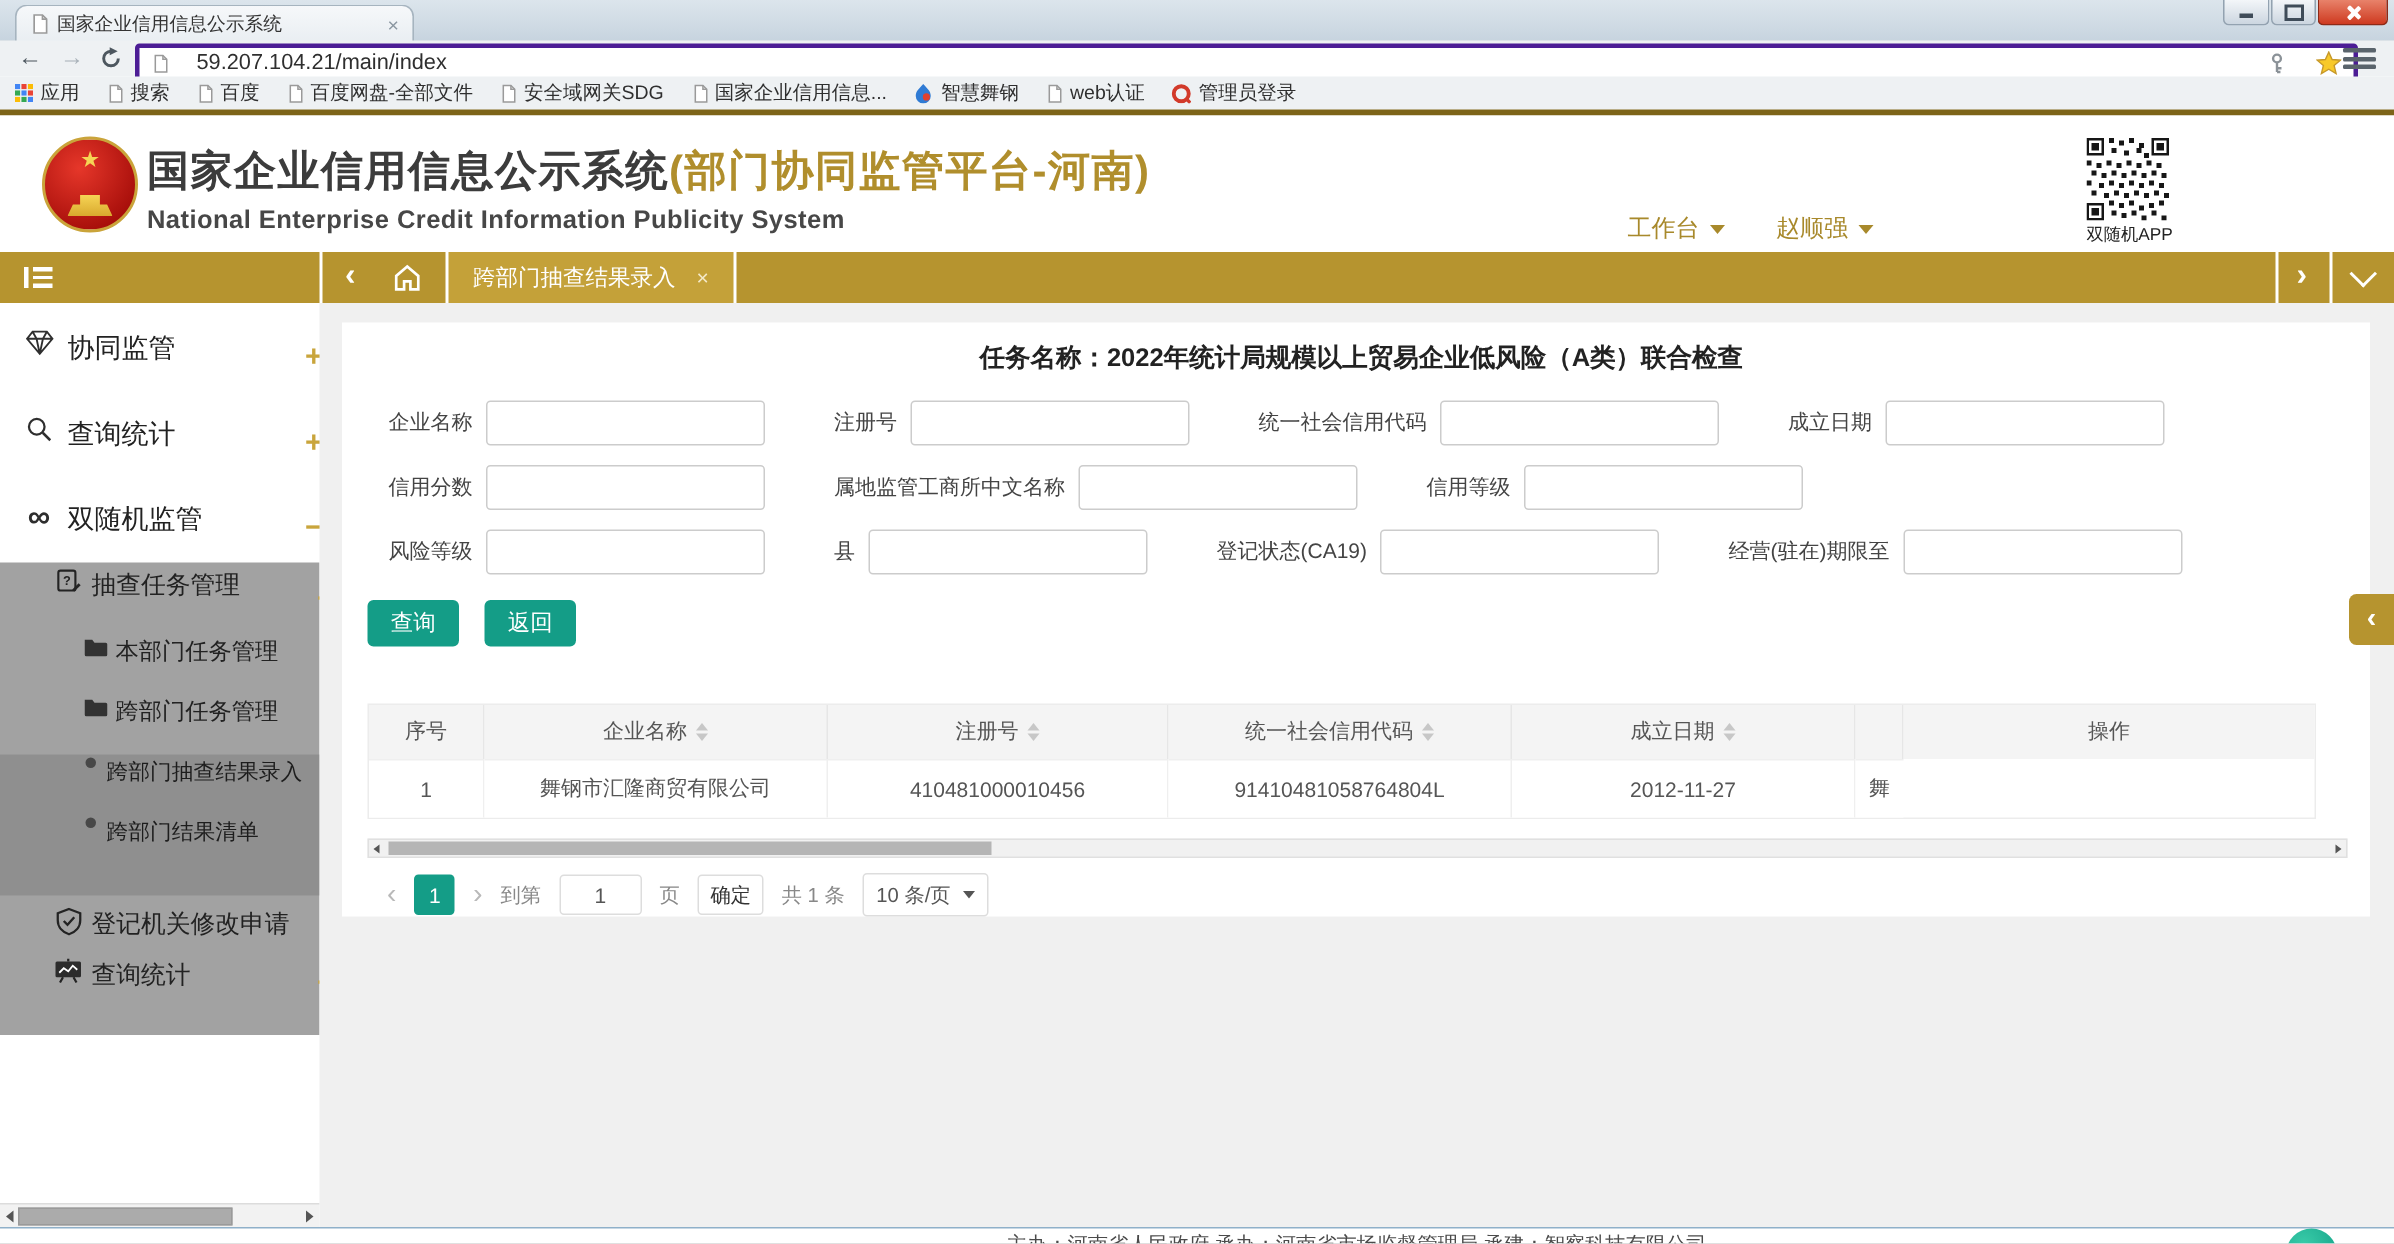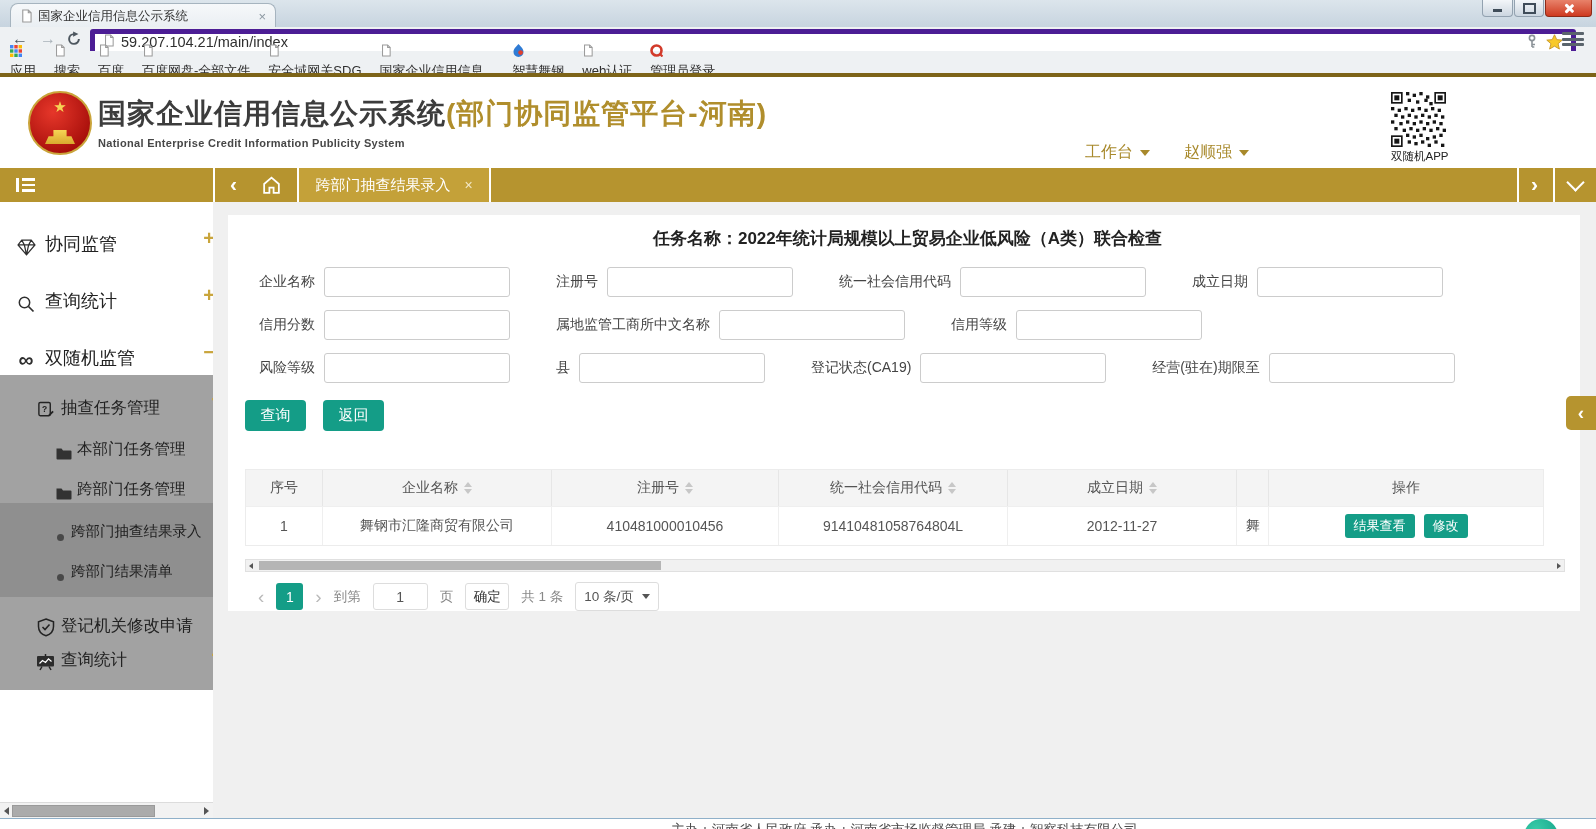--- a/index.html
+++ b/index.html
@@ -24,43 +24,43 @@
   .glyph-x{position:relative;width:10px;height:10px;}
   .glyph-x::before,.glyph-x::after{content:"";position:absolute;left:4px;top:0;width:2.5px;height:11px;background:#fff;border-radius:1px;}
   .glyph-x::before{transform:rotate(45deg);}.glyph-x::after{transform:rotate(-45deg);}
 
   .toolbar{position:absolute;left:0;top:27px;width:1596px;height:24px;background:#eef1f3;}
   .navglyph{position:absolute;top:0;font-size:16px;font-weight:bold;line-height:24px;}
   .gl-back{left:12px;color:#4d575f;}
   .gl-fwd{left:40px;color:#a9b2b9;}
   .gl-reload{left:66px;top:4px;}
   .urlbox{position:absolute;left:90px;top:2px;width:1460px;height:20px;background:#fff;
-    border:5px solid #4c1d95;border-radius:3px;display:flex;padding:0 8px;gap:7px;}
+    border:3px solid #4c1d95;border-radius:3px;display:flex;align-items:center;padding:0 8px;gap:19px;}
   .urltext{font-size:14.5px;color:#2f2f2f;flex:1;}
   .menu-ico{position:absolute;right:12px;top:5px;width:22px;height:14px;display:flex;flex-direction:column;justify-content:space-between;}
   .menu-ico i{display:block;height:3px;background:#5a646c;border-radius:1px;}
 
   .bookbar{position:absolute;left:0;top:51px;width:1596px;height:22px;background:#eef1f3;
     display:flex;align-items:center;gap:18px;padding-left:10px;}
-  .bm{display:flex;gap:5px;font-size:13px;color:#2f2f2f;white-space:nowrap;flex-direction:column;}
+  .bm{display:flex;align-items:center;gap:5px;font-size:13px;color:#2f2f2f;white-space:nowrap;}
   .goldline{position:absolute;left:0;top:73px;width:1596px;height:4px;background:#7d6418;}
 
   
   .hdr{position:absolute;left:0;top:77px;width:1596px;height:91px;background:#fff;}
   .emblem{position:absolute;left:28px;top:14px;width:60px;height:60px;border-radius:50%;
     background:radial-gradient(circle at 38% 32%,#e6372a,#a80f0b 75%);border:2px solid #caa43a;}
   .emblem .star{position:absolute;left:50%;top:6px;transform:translateX(-50%);color:#f6d455;font-size:15px;line-height:1;}
   .emblem .gate{position:absolute;left:50%;bottom:9px;transform:translateX(-50%);width:30px;height:14px;
     background:linear-gradient(#f6d455,#d9a92e);
     clip-path:polygon(0 100%,12% 45%,28% 45%,28% 0,72% 0,72% 45%,88% 45%,100% 100%);}
   .hdr-titles{position:absolute;left:98px;top:18px;}
   .hdr-line1{font-size:28px;font-weight:bold;letter-spacing:1px;white-space:nowrap;}
   .t-cn{color:#3c3c3c;}
   .t-paren{color:#b08e2c;}
-  .hdr-sub{font-size:11px;color:#474747;font-weight:bold;letter-spacing:.3px;margin-top:4px;}
+  .hdr-sub{font-size:17px;color:#474747;font-weight:bold;letter-spacing:.3px;margin-top:4px;}
   .hdr-menus{position:absolute;left:1085px;top:43px;display:flex;gap:34px;}
   .hmenu{display:flex;align-items:center;gap:7px;font-size:16px;color:#a8892b;cursor:pointer;margin-top:22px;}
   .caret{width:0;height:0;border-left:5px solid transparent;border-right:5px solid transparent;border-top:6px solid #a8892b;}
   .qrwrap{position:absolute;left:1391px;top:15px;display:flex;gap:24px;flex-direction:column;}
   .qrbox{width:55px;}
   .qr{width:55px;height:55px;display:block;background:#fff;}
   .qrcap{font-size:11.5px;color:#222;margin-top:2px;white-space:nowrap;overflow:hidden;width:57px;}
 
   
   .nav{position:absolute;left:0;top:168px;width:1596px;height:34px;background:#fff;}
@@ -74,21 +74,21 @@
   .ntab{position:absolute;left:299px;top:0;width:190px;height:34px;background:#c4a139;
     display:flex;align-items:center;justify-content:center;gap:14px;color:#fff;font-size:15px;}
   .ntab-close{font-size:14px;color:#f4e9c8;}
   .chev-dn{width:11px;height:11px;border-right:2.5px solid #fff;border-bottom:2.5px solid #fff;
     transform:rotate(45deg);position:absolute;left:14px;top:8px;}
 
   
   .sidebar{position:absolute;left:0;top:202px;width:213px;height:627px;background:#fff;}
   .sgray{position:absolute;left:0;top:173px;width:213px;height:315px;background:#a2a2a2;}
   .sgray-dark{position:absolute;left:0;top:301px;width:213px;height:94px;background:#8f8f8f;}
-  .sitem{position:absolute;left:0;width:231px;height:36px;display:flex;align-items:flex-end;color:#222;cursor:pointer;}
+  .sitem{position:absolute;left:0;width:231px;height:36px;display:flex;align-items:flex-start;color:#222;cursor:pointer;}
   .sitem .lbl{white-space:nowrap;}
   .tgl{position:absolute;color:#c9a53c;font-size:20px;font-weight:bold;line-height:1;top:50%;transform:translateY(-50%);}
   .lv1{font-size:18px;}
   .lv1 .ico{margin-left:16px;margin-right:9px;width:20px;display:flex;justify-content:center;}
   .lv2{font-size:16.5px;}
   .lv2 .ico{margin-left:36px;margin-right:6px;width:19px;display:flex;justify-content:center;}
   .lv3{font-size:15.5px;}
   .lv3 .ico{margin-left:55px;margin-right:5px;width:17px;display:flex;justify-content:center;}
   .lv4{font-size:14.5px;color:#1d1d1d;}
   .dot{width:7px;height:7px;border-radius:50%;background:#484848;margin-left:57px;margin-right:7px;flex:none;}
@@ -630,26 +630,20 @@
               <span>操作</span>
             </div>
         </div>
         <div class="trow">
           <div class="td">1</div>
           <div class="td">舞钢市汇隆商贸有限公司</div>
           <div class="td">410481000010456</div>
           <div class="td">91410481058764804L</div>
           <div class="td">2012-11-27</div>
           <div class="td clip">舞</div>
-          <div class="td">
-            <span class="acts">
-              <button class="abtn">结果查看</button>
-              <button class="abtn">修改</button>
-            </span>
-          </div>
         </div>
       </div>
 
       <div class="hscroll">
         <span class="tri hs-l"></span>
         <span class="hthumb"></span>
         <span class="tri hs-r"></span>
       </div>
 
       <div class="pager">

